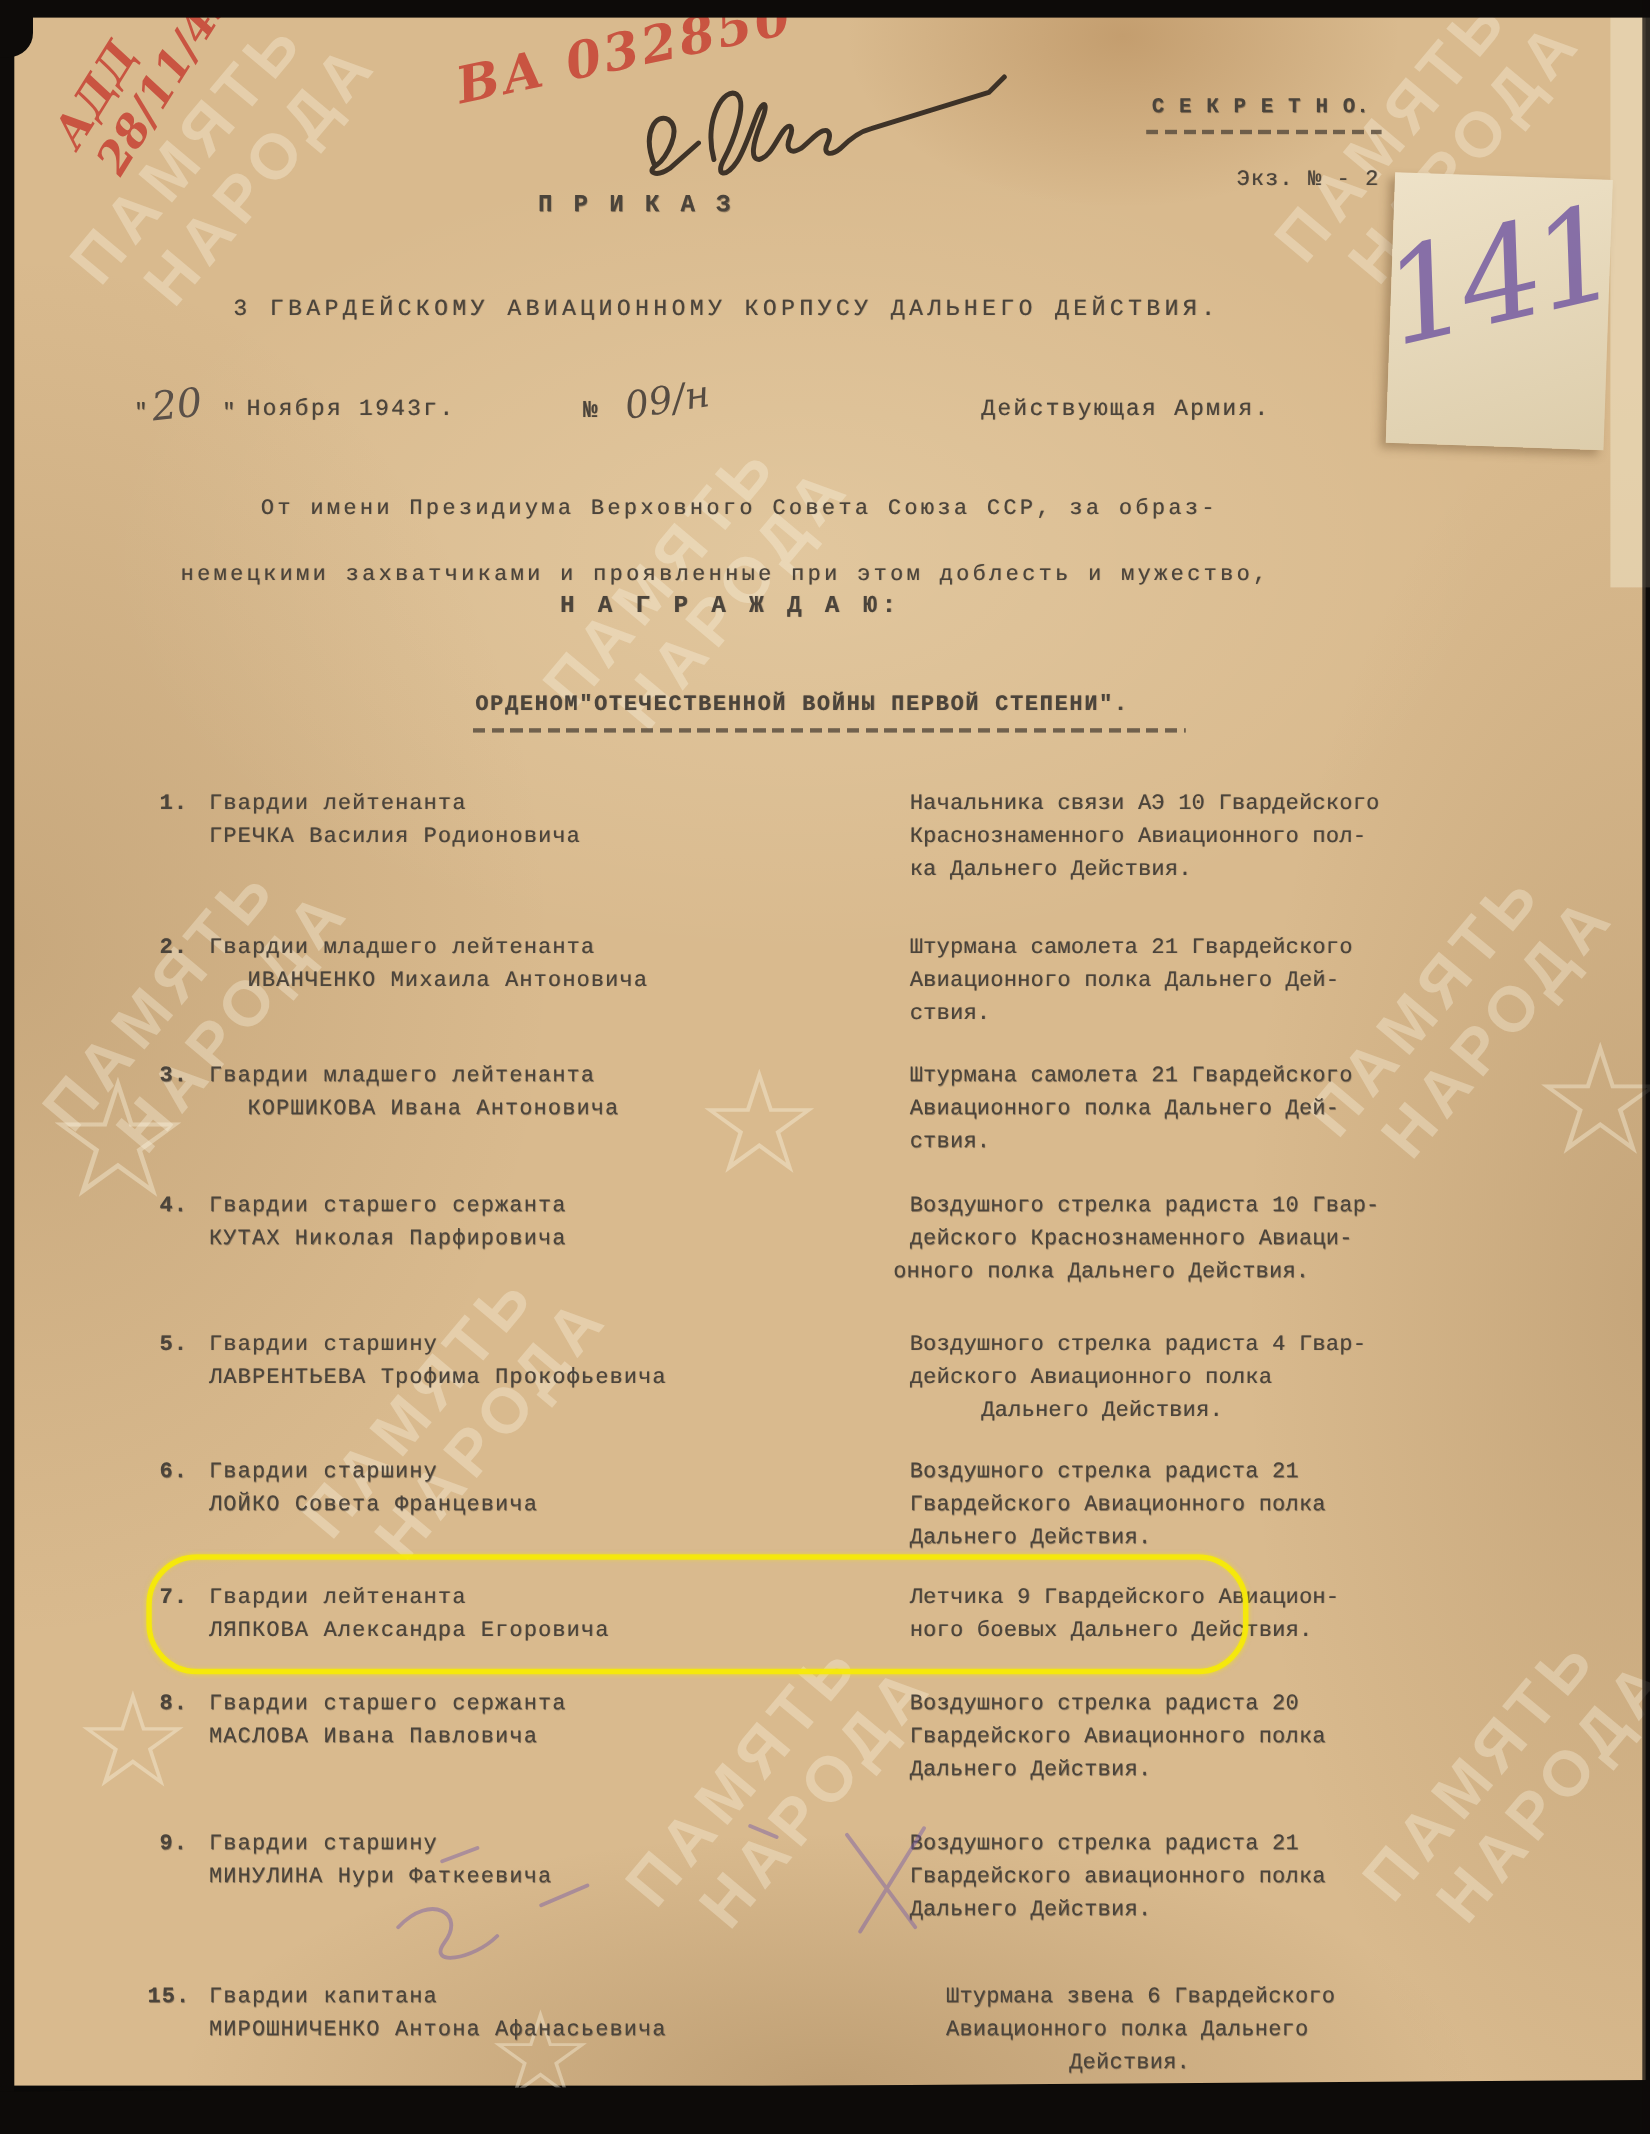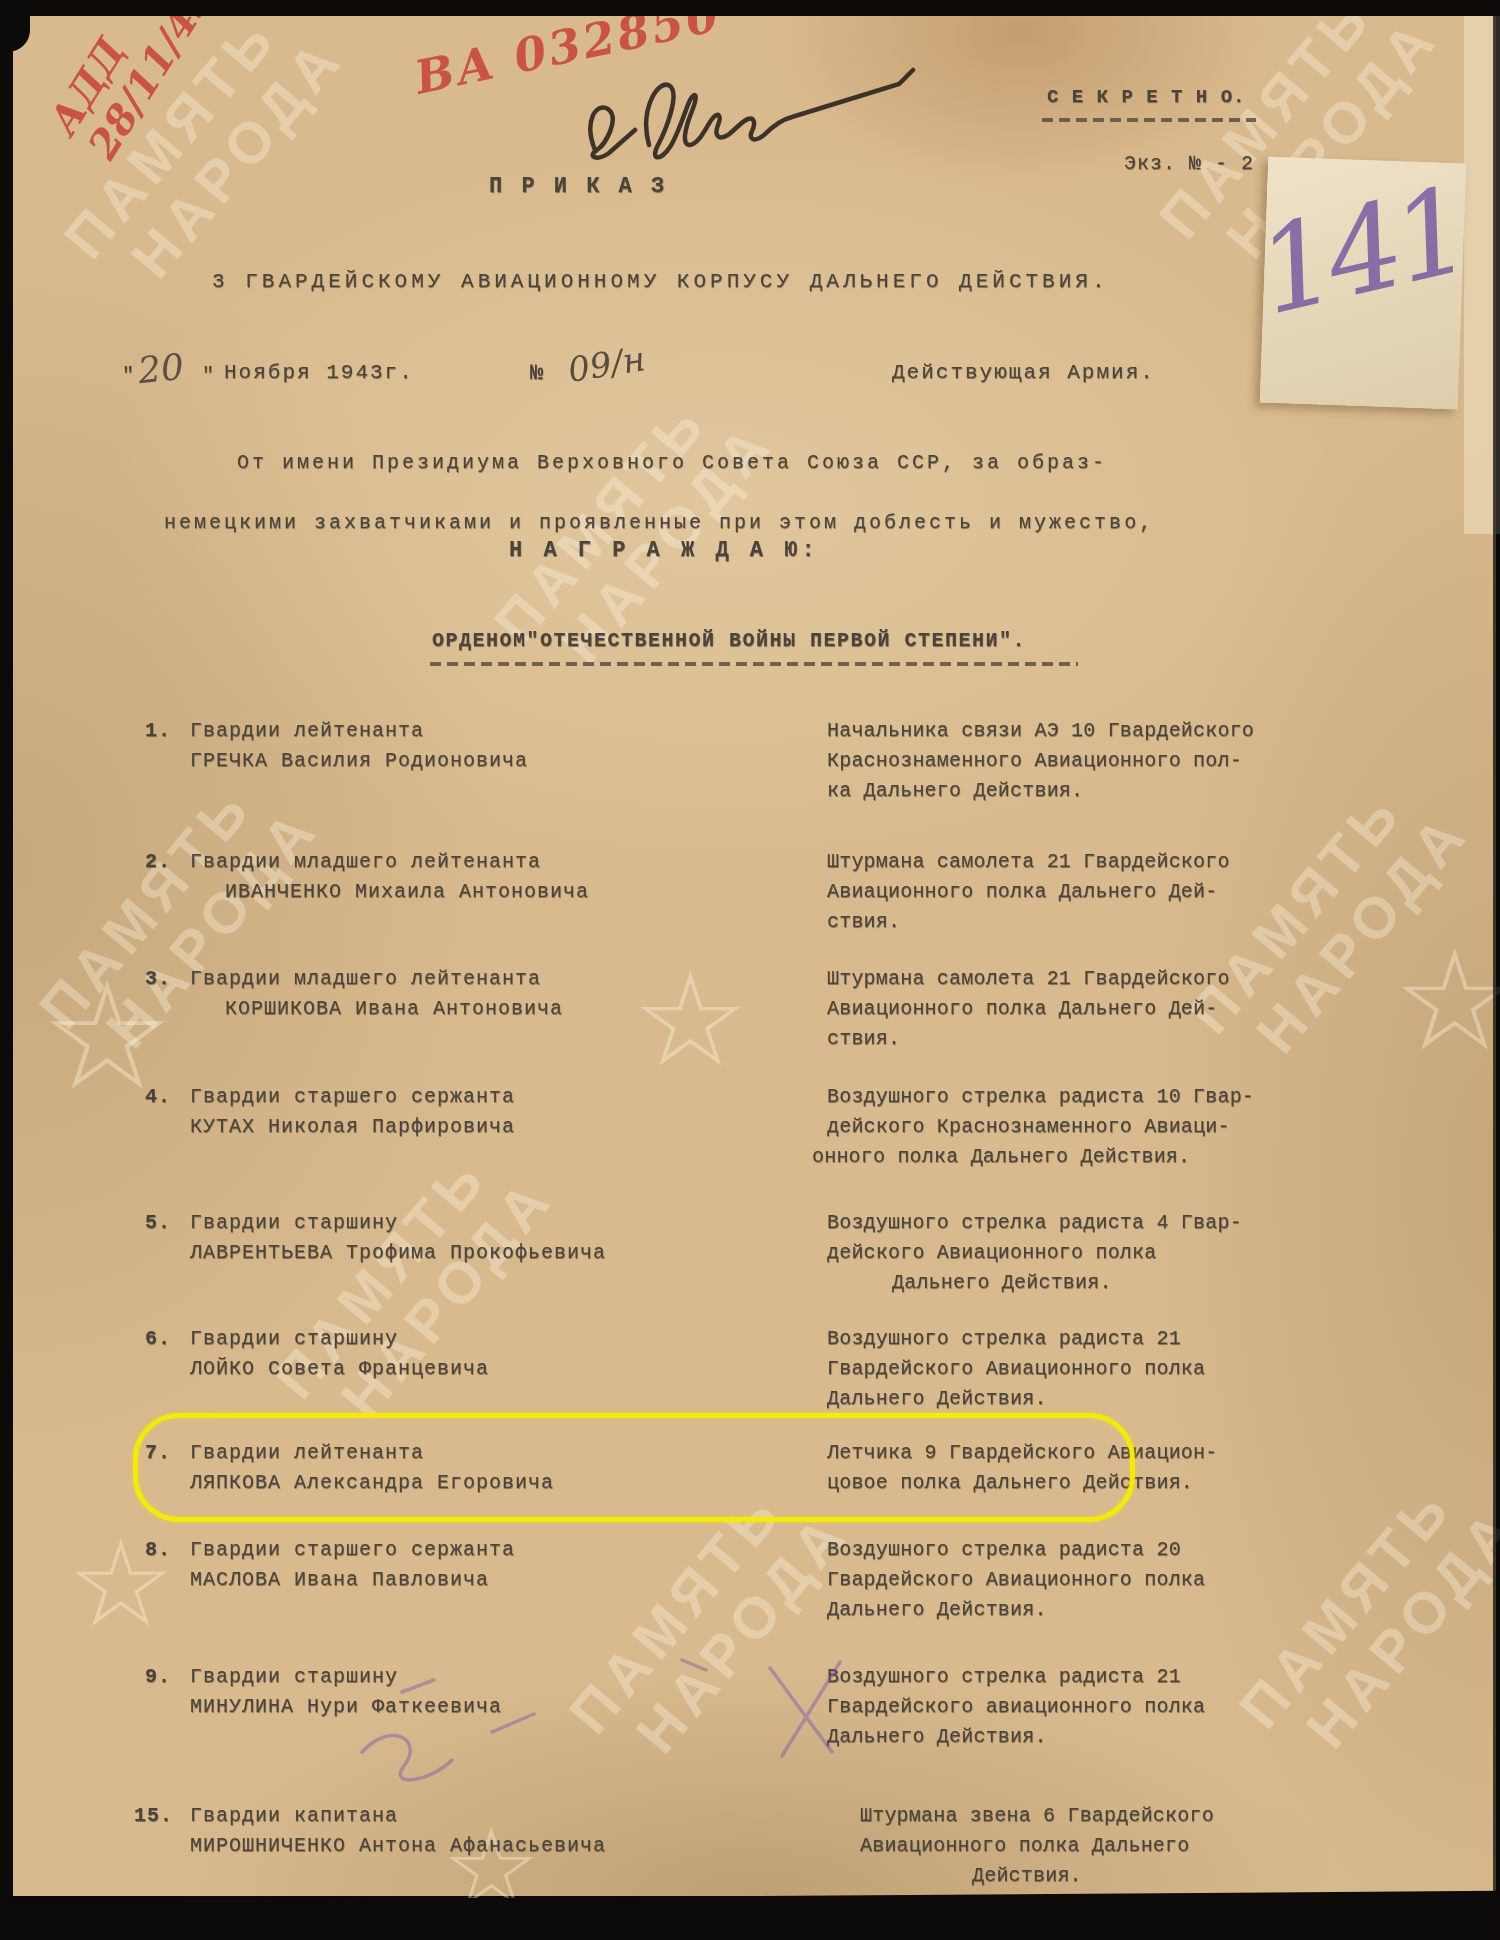--- a/index.html
+++ b/index.html
@@ -191,21 +191,21 @@
           <span class="t" style="left: 178px; top: 30px;">ЛОЙКО Совета Францевича</span>
           <span class="t right-line" style="left: 815px; top: 0px;">Воздушного стрелка радиста 21</span>
           <span class="t right-line" style="left: 815px; top: 30px;">Гвардейского Авиационного полка</span>
           <span class="t right-line" style="left: 815px; top: 60px;">Дальнего Действия.</span>
         </div>
         <div class="entry" style="top: 1424px;">
           <span class="t bold" style="left: 133px;">7.</span>
           <span class="t" style="left: 178px; top: 0px;">Гвардии лейтенанта</span>
           <span class="t" style="left: 178px; top: 30px;">ЛЯПКОВА Александра Егоровича</span>
           <span class="t right-line" style="left: 815px; top: 0px;">Летчика 9 Гвардейского Авиацион-</span>
-          <span class="t right-line" style="left: 815px; top: 30px;">цовое полка Дальнего Действия.</span>
+          <span class="t right-line" style="left: 815px; top: 30px;">ного боевых Дальнего Действия.</span>
         </div>
         <div class="entry" style="top: 1521px;">
           <span class="t bold" style="left: 133px;">8.</span>
           <span class="t" style="left: 178px; top: 0px;">Гвардии старшего сержанта</span>
           <span class="t" style="left: 178px; top: 30px;">МАСЛОВА Ивана Павловича</span>
           <span class="t right-line" style="left: 815px; top: 0px;">Воздушного стрелка радиста 20</span>
           <span class="t right-line" style="left: 815px; top: 30px;">Гвардейского Авиационного полка</span>
           <span class="t right-line" style="left: 815px; top: 60px;">Дальнего Действия.</span>
         </div>
         <div class="entry" style="top: 1648px;">

